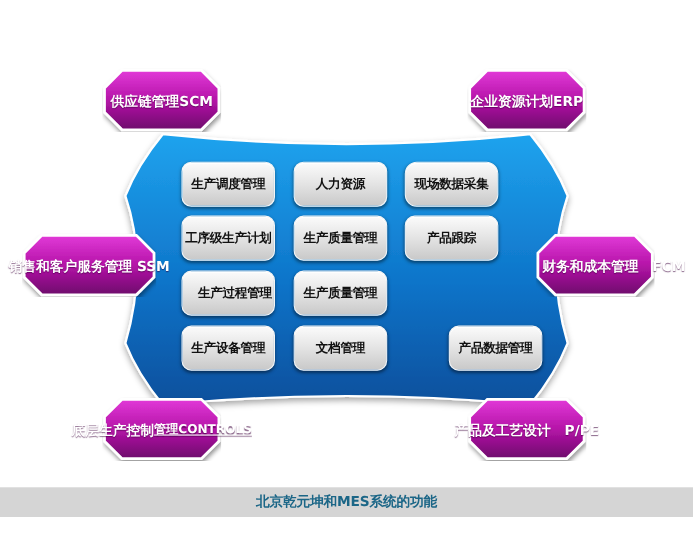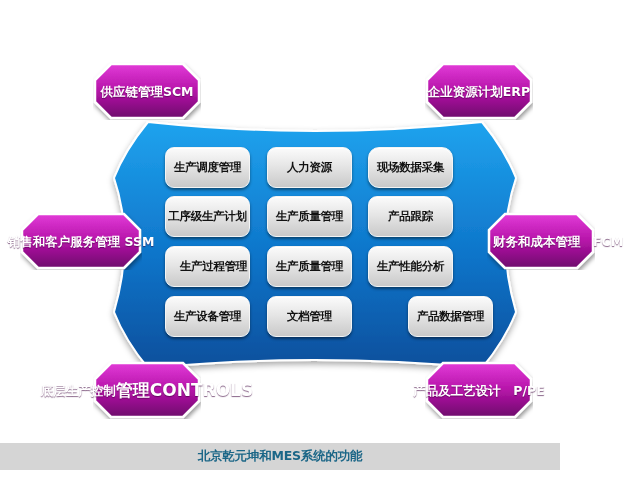--- a/index.html
+++ b/index.html
@@ -21,21 +21,21 @@
   }
   .oct {
     position: absolute; display: flex; flex-direction: row; align-items: center; justify-content: center;
     color: #ffffff; font-weight: bold; text-align: center; line-height: 15px;
     text-shadow: 0 1px 1px rgba(60,0,60,0.6);
     font-size: 12.5px; white-space: nowrap;
   }
   .oct svg { position: absolute; left: 0; top: 0; }
   .oct span { position: relative; z-index: 1; }
   .caption-bar {
-    position: absolute; left: 0; top: 443px; width: 560px; height: 27px;
+    position: absolute; left: 0; top: 443px; width: 630px; height: 27px;
     background: #d5d5d5;
     display: flex; align-items: center; justify-content: center;
   }
   .caption-bar span {
     color: #1b6687; font-size: 12.5px; font-weight: bold; letter-spacing: -0.2px;
   }
 </style>
 </head>
 <body>
 
@@ -66,21 +66,20 @@
   <div class="tile" style="left:165px;top:147px;">生产调度管理</div>
   <div class="tile" style="left:267px;top:147px;">人力资源</div>
   <div class="tile" style="left:368px;top:147px;border-radius:11px;">现场数据采集</div>
 
   <div class="tile" style="left:165px;top:196px;">工序级生产计划</div>
   <div class="tile" style="left:267px;top:196px;">生产质量管理</div>
   <div class="tile" style="left:368px;top:196px;">产品跟踪</div>
 
   <div class="tile" style="left:165px;top:246px;padding-left:12px;">生产过程管理</div>
   <div class="tile" style="left:267px;top:246px;">生产质量管理</div>
-  <div class="tile" style="left:368px;top:246px;">生产性能分析</div>
 
   <div class="tile" style="left:165px;top:296px;">生产设备管理</div>
   <div class="tile" style="left:267px;top:296px;">文档管理</div>
   <div class="tile" style="left:368px;top:296px;margin-left:40px;">产品数据管理</div>
 
   <svg width="0" height="0" style="position:absolute">
     <defs>
       <linearGradient id="magGrad" x1="0" y1="0" x2="0" y2="1">
         <stop offset="0" stop-color="#e23ad8"></stop>
         <stop offset="0.5" stop-color="#b514a8"></stop>
@@ -122,21 +121,21 @@
       </svg>
     <span>财务和成本</span>
     <span>管理　FCM</span>
   </div>
 
   <div class="oct" style="left:93px;top:361px;width:108px;height:58px;">
     <svg width="108" height="58">
         <polygon points="18,2 90,2 106,18 106,40 90,56 18,56 2,40 2,18" fill="url(#magGrad)" stroke="#ffffff" stroke-width="2.5" filter="url(#octShadow)"></polygon>
       </svg>
     <span>底层生产控制</span>
-    <span style="font-size:17px;">管理CONTROLS</span>
+    <span style="font-size:11px;text-decoration:underline;">管理CONTROLS</span>
   </div>
 
   <div class="oct" style="left:425px;top:361px;width:108px;height:58px;">
     <svg width="108" height="58">
         <polygon points="18,2 90,2 106,18 106,40 90,56 18,56 2,40 2,18" fill="url(#magGrad)" stroke="#ffffff" stroke-width="2.5" filter="url(#octShadow)"></polygon>
       </svg>
     <span>产品及工艺</span>
     <span>设计　P/PE</span>
   </div>
 

